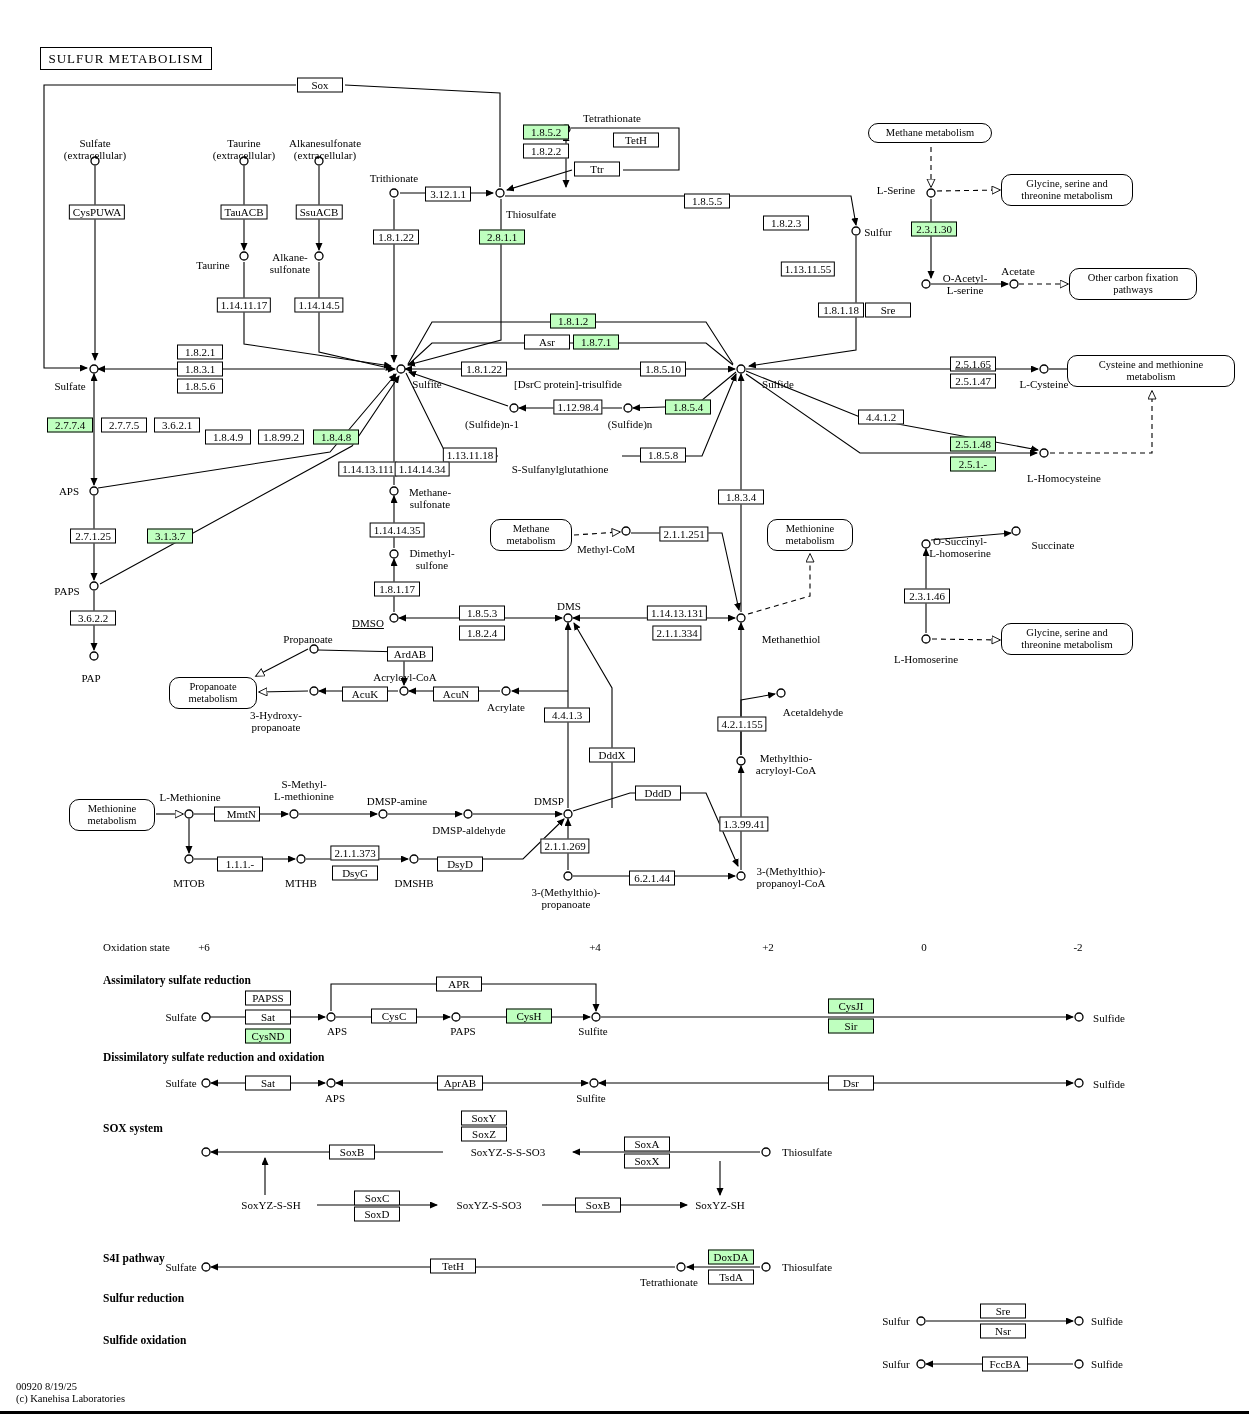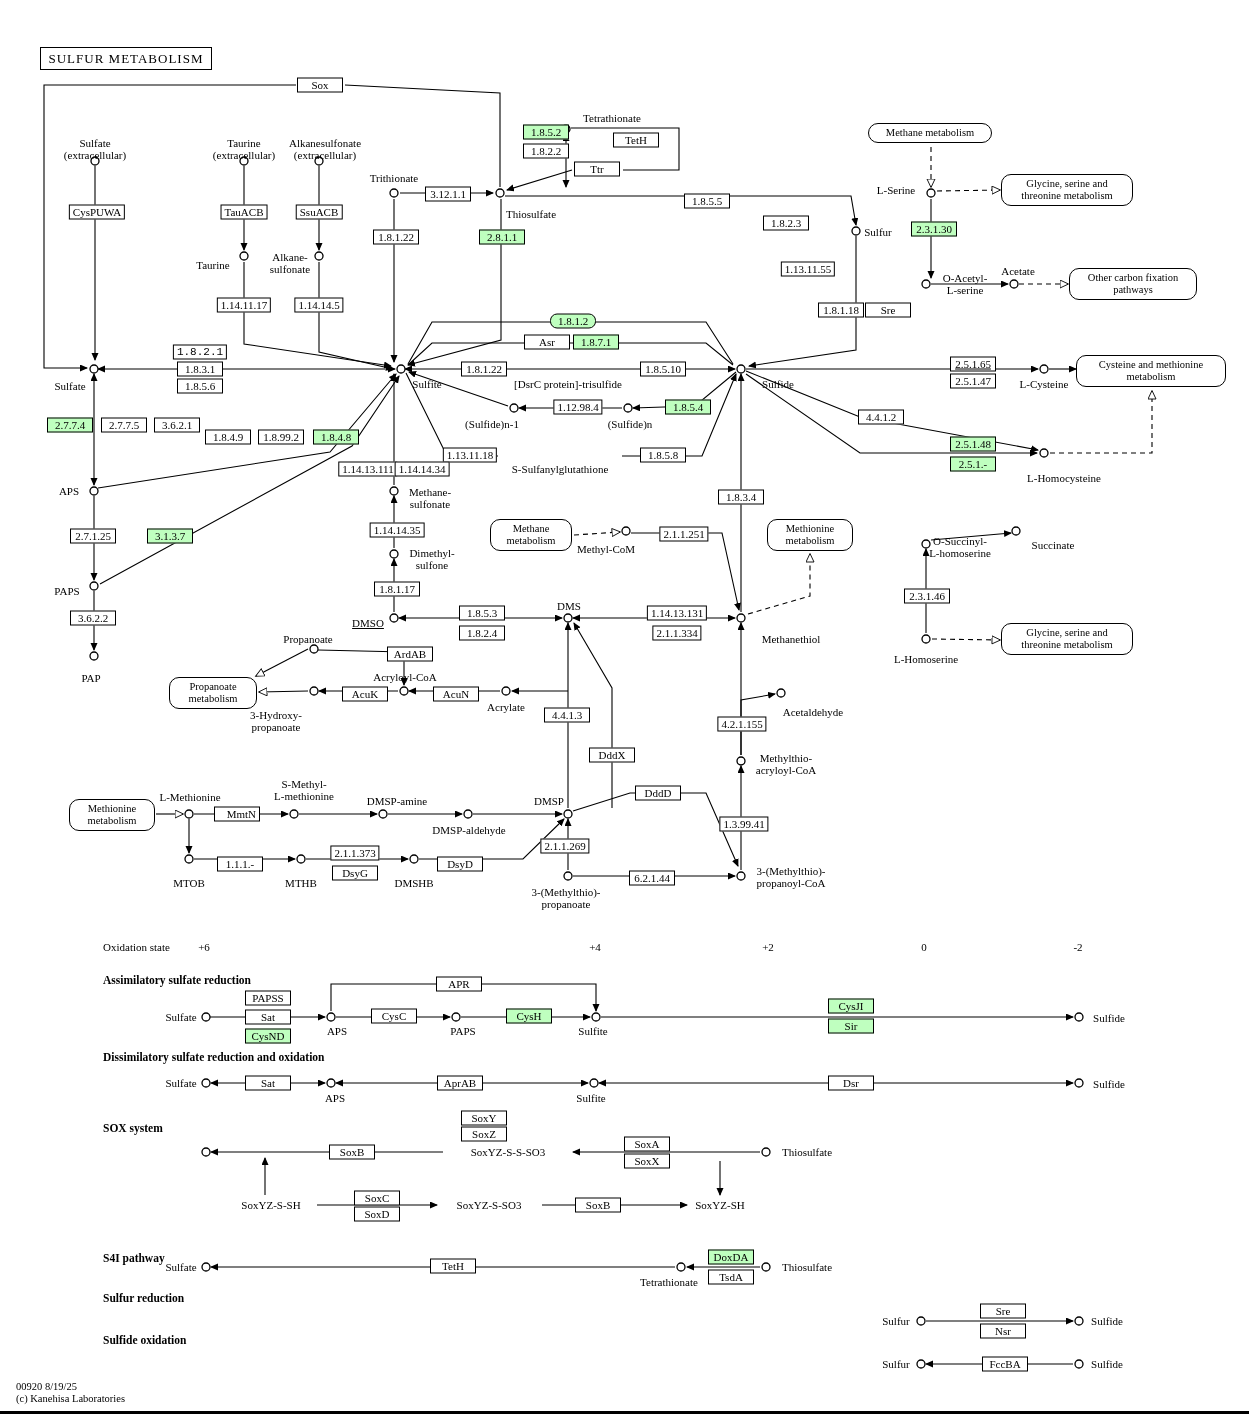--- a/index.html
+++ b/index.html
@@ -211,24 +211,24 @@
     <div class="box" style="left: 786px; top: 223px;">1.8.2.3</div>
     <div class="box green" style="left: 934px; top: 229px;">2.3.1.30</div>
     <div class="box" style="left: 97px; top: 212px;">CysPUWA</div>
     <div class="box" style="left: 244px; top: 212px;">TauACB</div>
     <div class="box" style="left: 319px; top: 212px;">SsuACB</div>
     <div class="box" style="left: 244px; top: 305px;">1.14.11.17</div>
     <div class="box" style="left: 319px; top: 305px;">1.14.14.5</div>
     <div class="box" style="left: 808px; top: 269px;">1.13.11.55</div>
     <div class="box" style="left: 841px; top: 310px;">1.8.1.18</div>
     <div class="box" style="left: 888px; top: 310px;">Sre</div>
-    <div class="box green" style="left: 573px; top: 321px; border-radius: 7px;">1.8.1.2</div>
+    <div class="box green" style="left: 573px; top: 321px;">1.8.1.2</div>
     <div class="box" style="left: 547px; top: 342px;">Asr</div>
     <div class="box green" style="left: 596px; top: 342px;">1.8.7.1</div>
-    <div class="box" style="left: 200px; top: 352px; font-family: Liberation Mono, monospace;">1.8.2.1</div>
+    <div class="box" style="left: 200px; top: 352px;">1.8.2.1</div>
     <div class="box" style="left: 200px; top: 369px;">1.8.3.1</div>
     <div class="box" style="left: 200px; top: 386px;">1.8.5.6</div>
     <div class="box" style="left: 484px; top: 369px;">1.8.1.22</div>
     <div class="box" style="left: 663px; top: 369px;">1.8.5.10</div>
     <div class="box" style="left: 973px; top: 364px; text-decoration: underline;">2.5.1.65</div>
     <div class="box" style="left: 973px; top: 381px;">2.5.1.47</div>
     <div class="box green" style="left: 70px; top: 425px;">2.7.7.4</div>
     <div class="box" style="left: 124px; top: 425px;">2.7.7.5</div>
     <div class="box" style="left: 177px; top: 425px;">3.6.2.1</div>
     <div class="box" style="left: 228px; top: 437px;">1.8.4.9</div>
@@ -293,21 +293,21 @@
     <div class="box green" style="left: 731px; top: 1257px;">DoxDA</div>
     <div class="box" style="left: 731px; top: 1277px;">TsdA</div>
     <div class="box" style="left: 1003px; top: 1311px;">Sre</div>
     <div class="box" style="left: 1003px; top: 1331px;">Nsr</div>
     <div class="box" style="left: 1005px; top: 1364px;">FccBA</div>
     <div class="pbox" style="left: 930px; top: 133px; width: 124px;">Methane metabolism</div>
     <div class="pbox" style="left: 1067px; top: 190px; width: 132px;">Glycine, serine and
 threonine metabolism</div>
     <div class="pbox" style="left: 1133px; top: 284px; width: 128px;">Other carbon fixation
 pathways</div>
-    <div class="pbox" style="left: 1151px; top: 371px; width: 150px;">Cysteine and methionine
+    <div class="pbox" style="left: 1151px; top: 371px; width: 168px;">Cysteine and methionine
 metabolism</div>
     <div class="pbox" style="left: 531px; top: 535px; width: 82px;">Methane
 metabolism</div>
     <div class="pbox" style="left: 810px; top: 535px; width: 86px;">Methionine
 metabolism</div>
     <div class="pbox" style="left: 1067px; top: 639px; width: 132px;">Glycine, serine and
 threonine metabolism</div>
     <div class="pbox" style="left: 213px; top: 693px; width: 88px;">Propanoate
 metabolism</div>
     <div class="pbox" style="left: 112px; top: 815px; width: 86px;">Methionine

